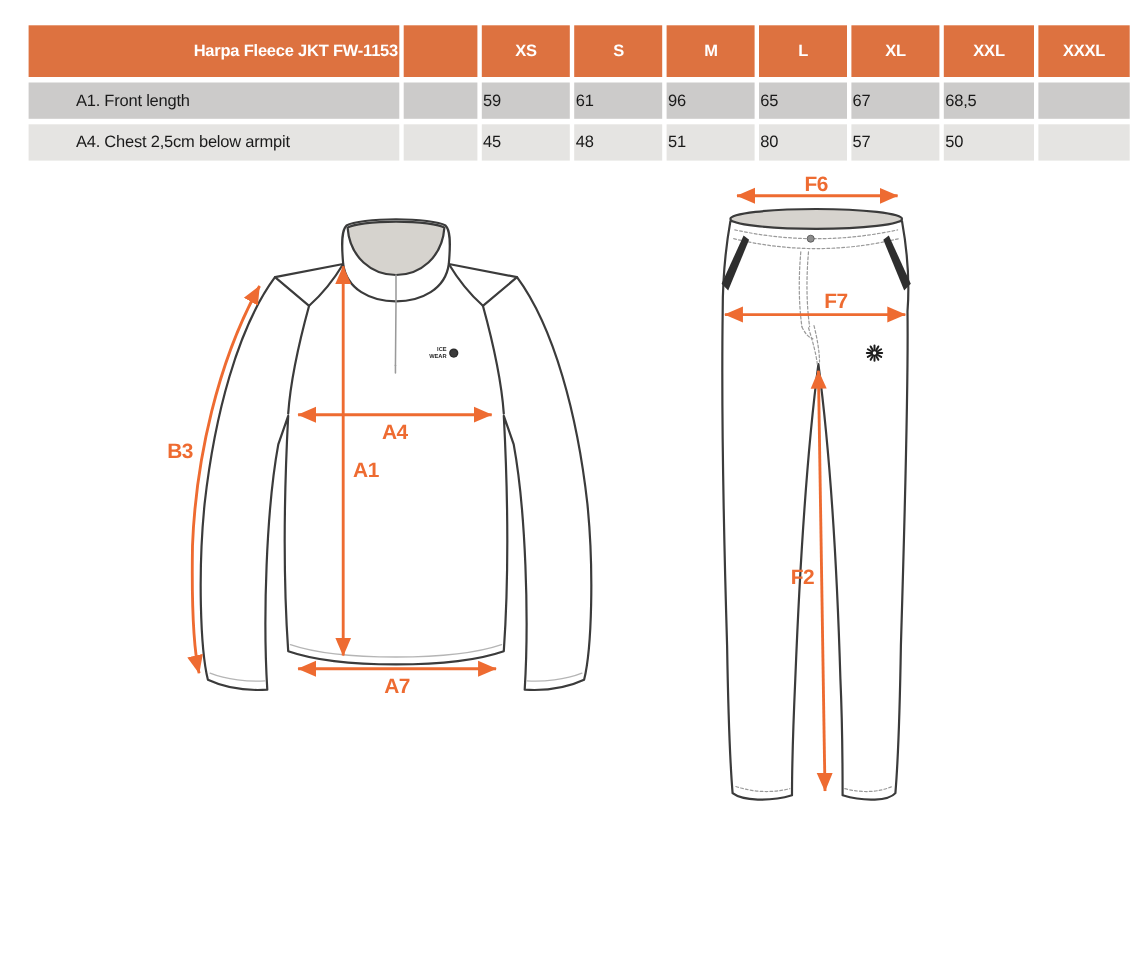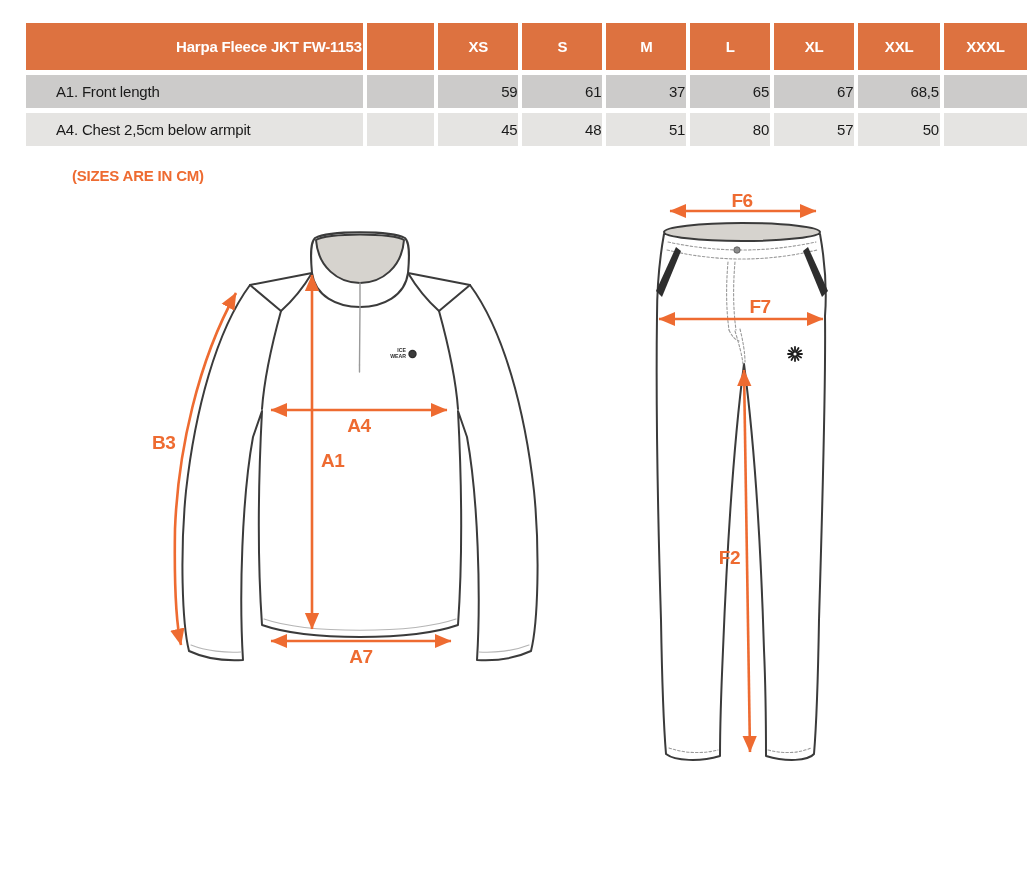--- a/index.html
+++ b/index.html
@@ -18,22 +18,22 @@
     height:31px;vertical-align:middle;
     font-size:15px;letter-spacing:-0.2px;color:#1a1a1a;
   }
   .size-table thead th{
     background:var(--header_orange);
     color:#ffffff;font-weight:bold;height:45px;
   }
   .name-col{width:330px;text-align:right;padding-left:46px;}
   .spacer-col{width:76px;}
   .size-col{width:88px;text-align:center;}
-  td.label-cell{text-align:left;padding-left:30px;}
-  td.value-cell{text-align:right;}
+  td.label-cell{text-align:left;padding-left:43px;}
+  td.value-cell{text-align:left;}
   tbody tr.dark td{background:var(--row_dark);}
   tbody tr.light td{background:var(--row_light);}
   
   .note{
     color:var(--arrow_orange);
     font-size:15px;font-weight:bold;letter-spacing:-0.2px;
     margin:16px 0 0 72px;
   }
   
   .diagrams{position:relative;height:612px;}
@@ -79,41 +79,40 @@
         <th class="size-col">XXL</th>
         <th class="size-col">XXXL</th>
       </tr>
     </thead>
     <tbody>
       <tr class="dark">
         <td class="label-cell">A1. Front length</td>
         <td class="spacer-cell"></td>
         <td class="value-cell">59</td>
         <td class="value-cell">61</td>
-        <td class="value-cell">37</td>
+        <td class="value-cell">96</td>
         <td class="value-cell">65</td>
         <td class="value-cell">67</td>
         <td class="value-cell">68,5</td>
         <td class="value-cell"></td>
       </tr>
       <tr class="light">
         <td class="label-cell">A4. Chest 2,5cm below armpit</td>
         <td class="spacer-cell"></td>
         <td class="value-cell">45</td>
         <td class="value-cell">48</td>
         <td class="value-cell">51</td>
         <td class="value-cell">80</td>
         <td class="value-cell">57</td>
         <td class="value-cell">50</td>
         <td class="value-cell"></td>
       </tr>
     </tbody>
   </table>
 
-  <p class="note">(SIZES ARE IN CM)</p>
 
   <div class="diagrams">
 
     <svg id="jacket-svg" width="420" height="480" viewBox="0 0 420 480">
       <defs>
         <marker id="ah-j" markerWidth="8" markerHeight="7" refX="6.3" refY="3" orient="auto-start-reverse" markerUnits="strokeWidth">
           <path d="M0,0.2 L6.5,3 L0,5.8 Z" class="arrow-fill"></path>
         </marker>
       </defs>
 

